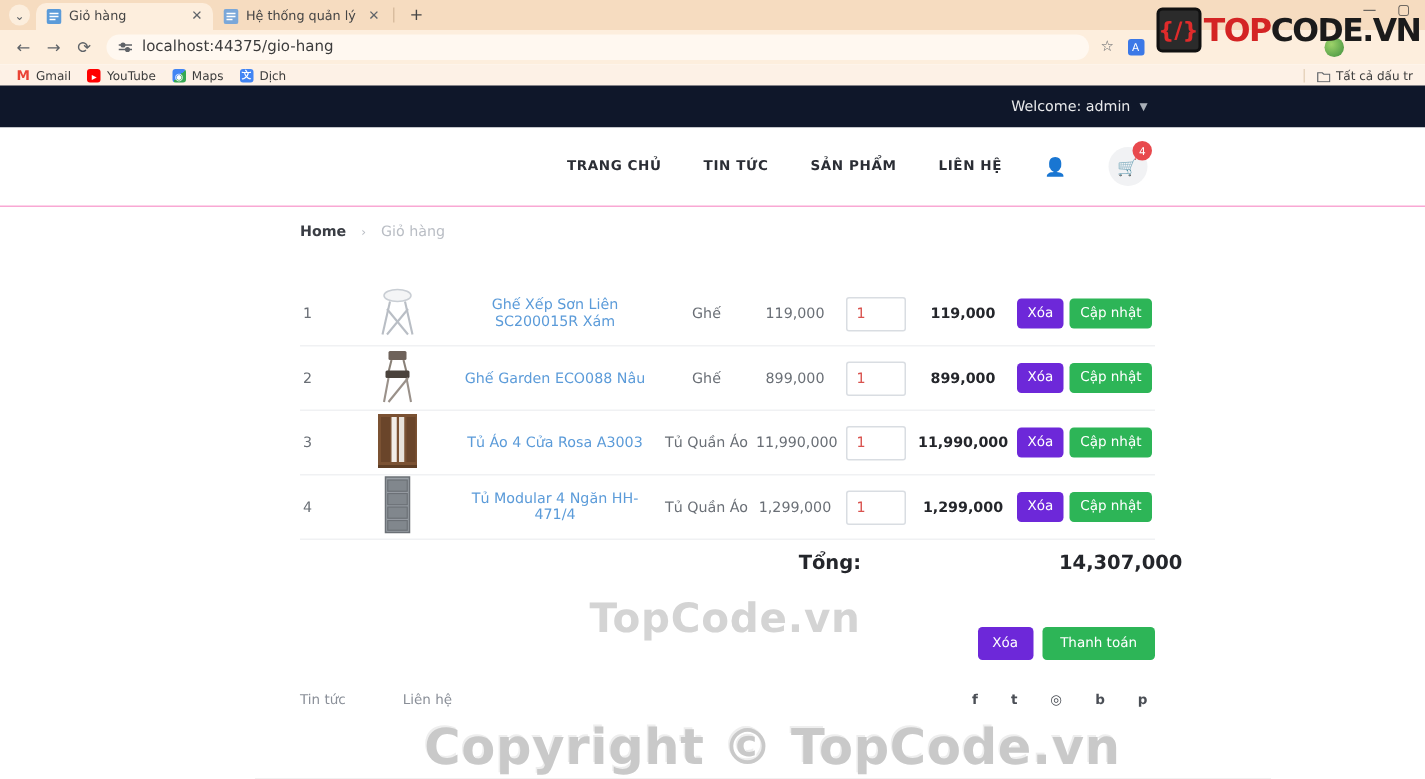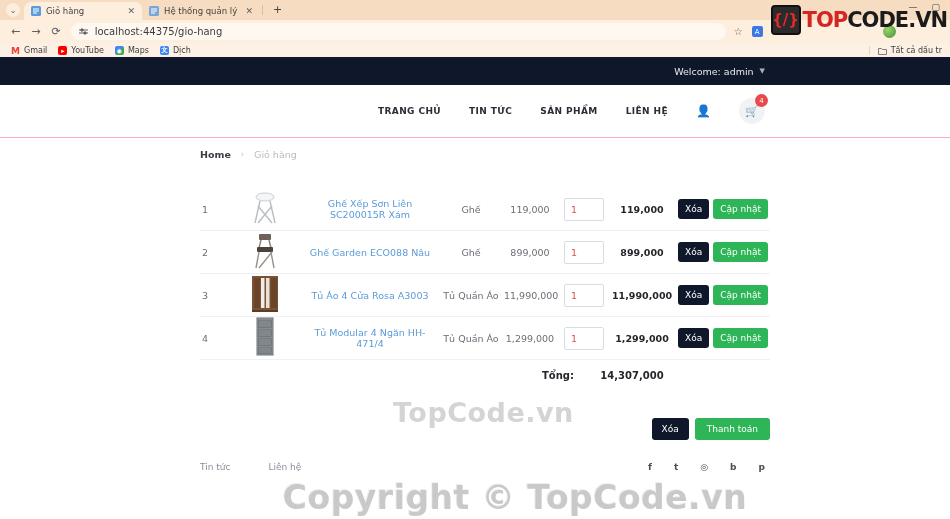--- a/index.html
+++ b/index.html
@@ -75,24 +75,24 @@
   .c.img { width:70px; display:flex; justify-content:center; }
   .c.name { width:140px; text-align:center; }
   .c.name a { color:#5b9bd9; text-decoration:none; font-size:9.5px; }
   .c.cat { width:62px; text-align:center; }
   .c.price { width:56px; text-align:center; }
   .c.qty { width:52px; display:flex; justify-content:center; }
   .c.qty input { width:40px; height:23px; border:1px solid #d9dde2; border-radius:2px; font-size:9.5px; color:#d9534f; padding-left:6px; outline:none; font-family:inherit; }
   .c.total { width:64px; text-align:center; font-weight:bold; color:#24262b; }
   .c.actions { width:96px; display:flex; gap:4px; justify-content:flex-end; }
   button { border:none; border-radius:3px; color:#fff; font-size:9px; font-family:inherit; padding:5px 7px; }
-  .btn-red { background:#0f172a; }
+  .btn-red { background:#6d28d9; }
   .btn-green { background:#2db557; }
 
-  .total-row { display:flex; align-items:center; height:30px; font-size:10px; }
+  .total-row { display:flex; align-items:center; height:30px; font-size:13px;justify-content:space-between; }
   .total-label { width:400px; text-align:right; font-weight:bold; color:#24262b; padding-right:26px; }
   .total-value { width:64px; text-align:center; font-weight:bold; color:#24262b; }
 
   .checkout-row { display:flex; justify-content:flex-end; gap:6px; margin-top:28px; }
   .checkout-row .btn-green { padding:6px 12px; }
   .checkout-row .btn-red { padding:6px 10px; }
 
   
   .footer { position:absolute; top:462px; left:0; width:950px; display:flex; align-items:center; }
   .flinks { margin-left:200px; display:flex; gap:38px; font-size:9px; color:#8a8f98; }

